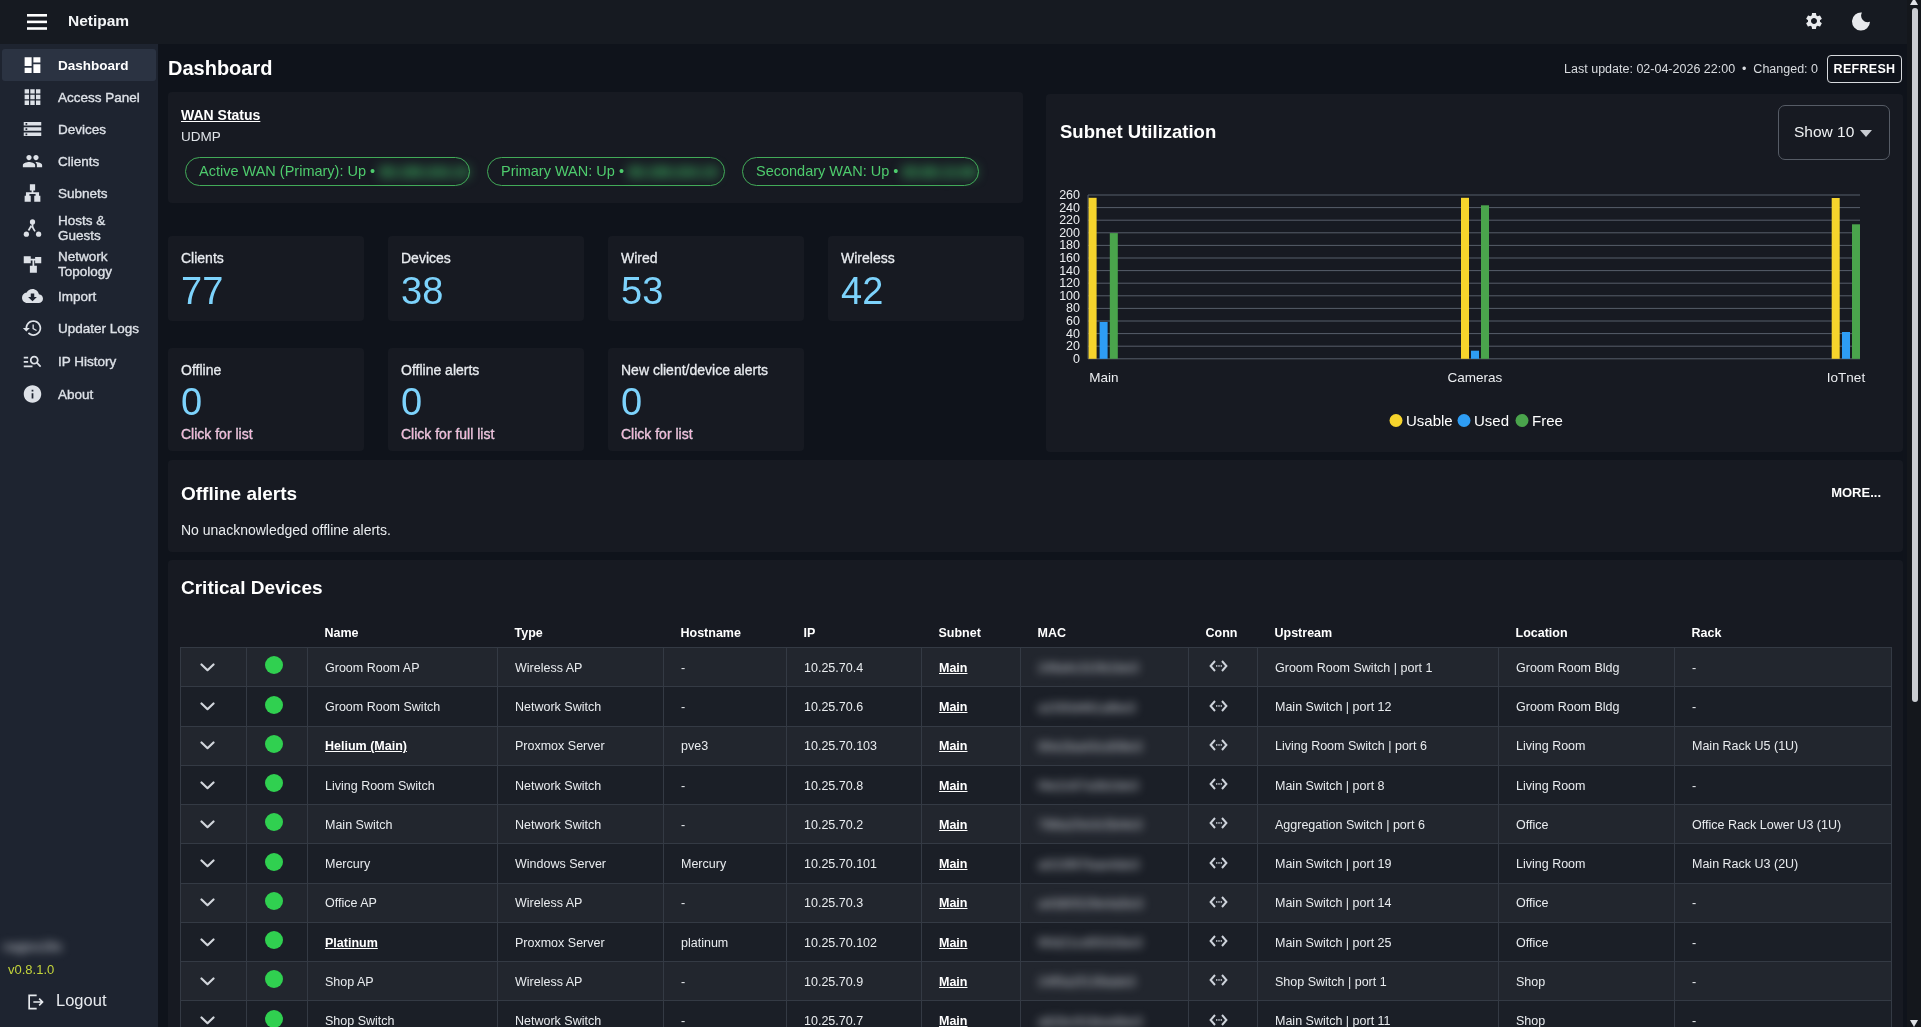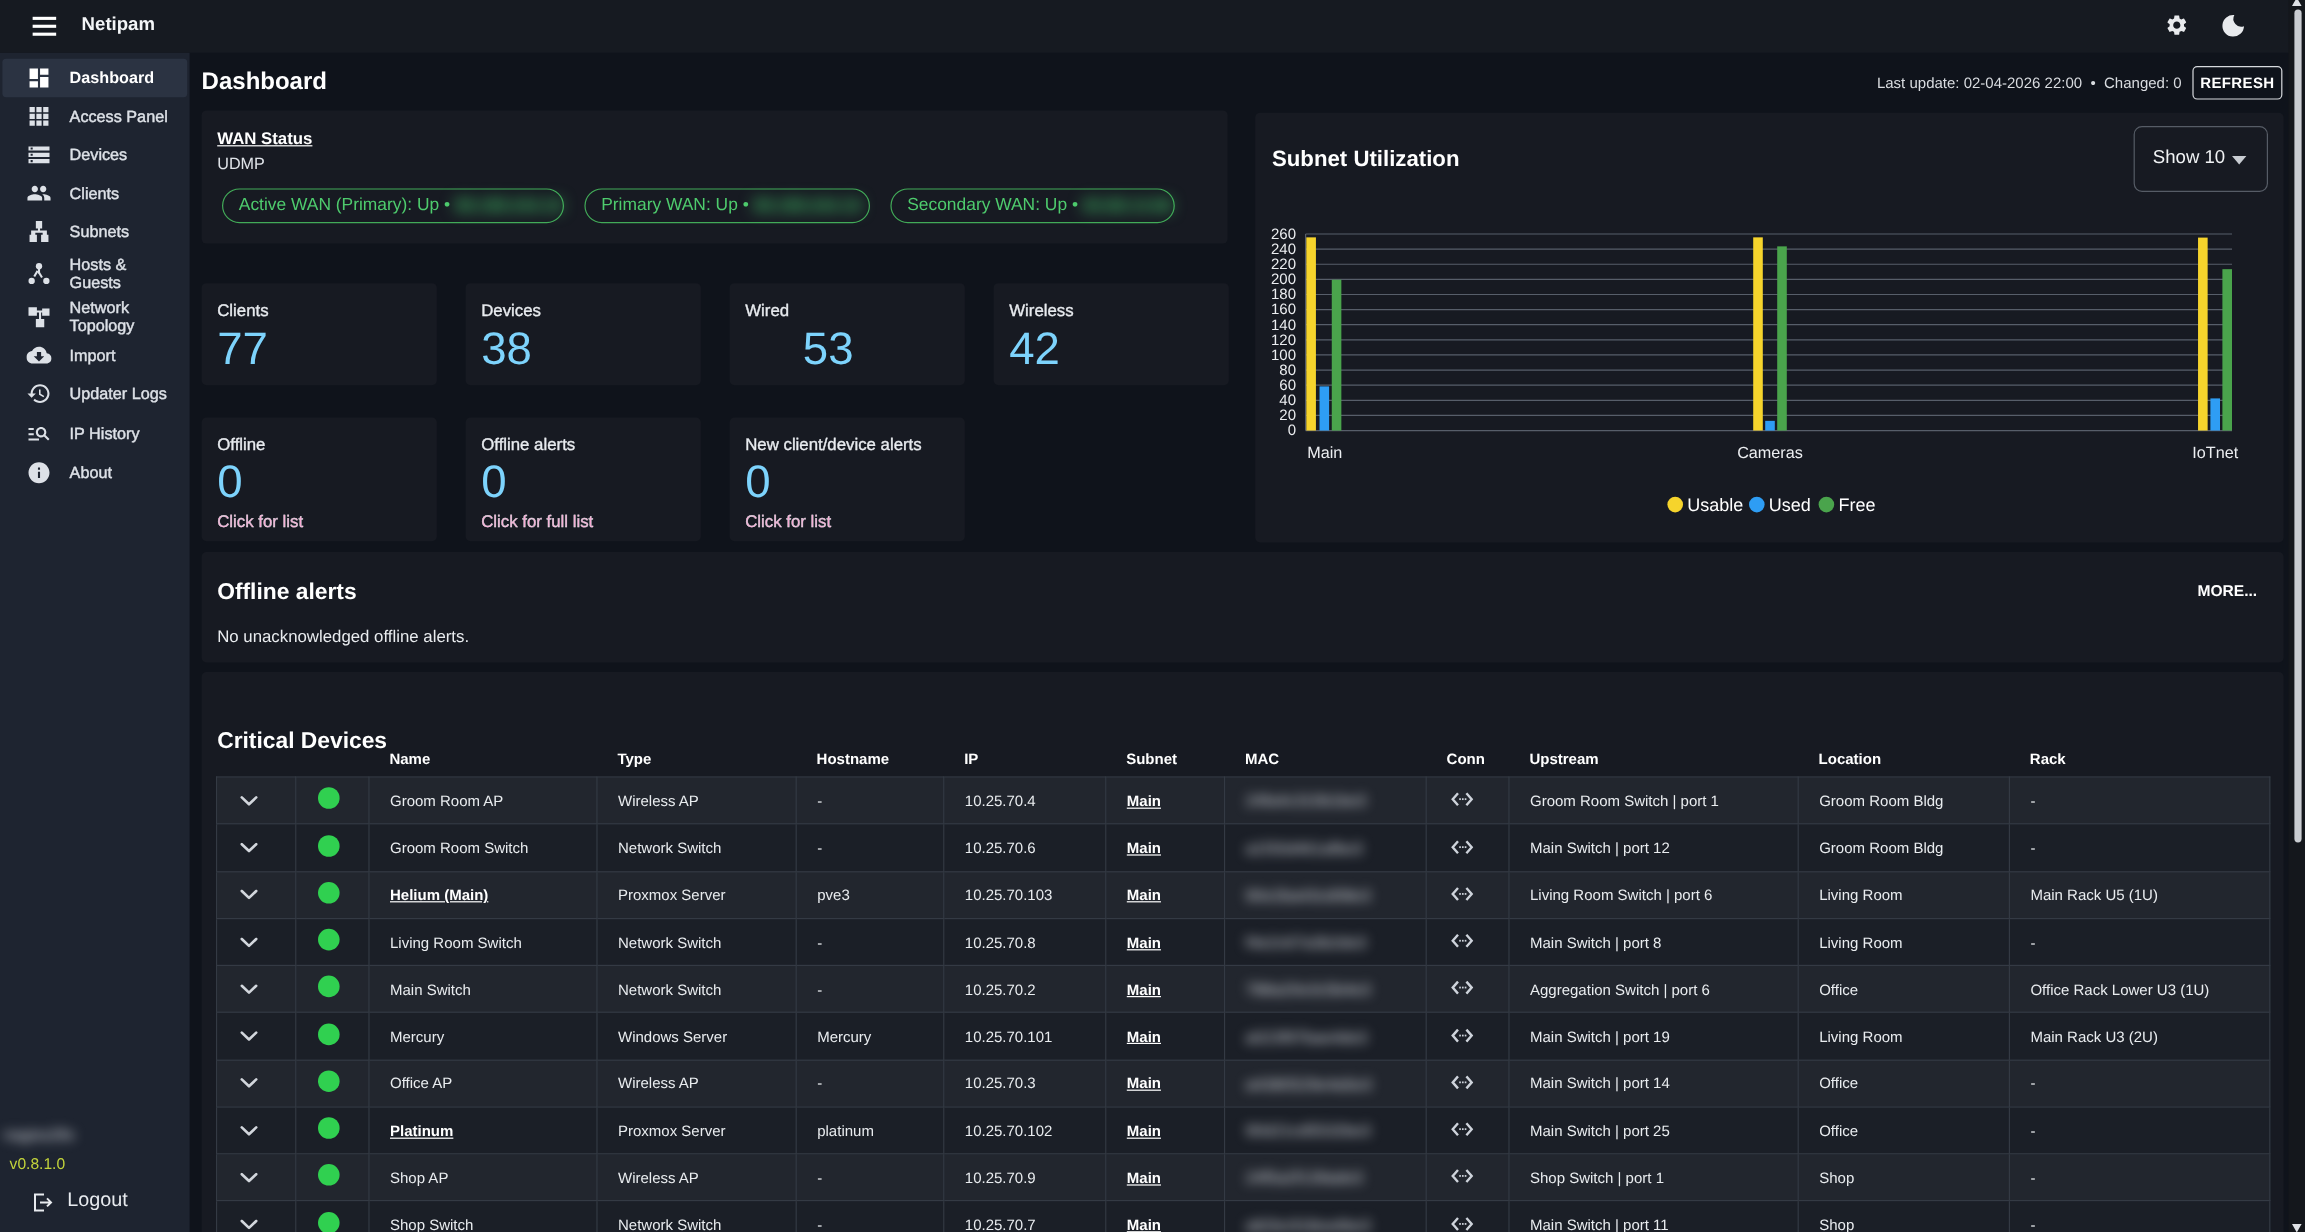--- a/index.html
+++ b/index.html
@@ -217,21 +217,21 @@
 <div class="card" style="left:168px; top:236px; width:196px; height:85px;">
   <div class="statlbl">Clients</div>
     <div class="statnum" style="top:34px;">77</div>
 </div>
 <div class="card" style="left:388px; top:236px; width:196px; height:85px;">
   <div class="statlbl">Devices</div>
     <div class="statnum" style="top:34px;">38</div>
 </div>
 <div class="card" style="left:608px; top:236px; width:196px; height:85px;">
   <div class="statlbl">Wired</div>
-    <div class="statnum" style="top:34px;margin-left:48px;">53</div>
+    <div class="statnum" style="top:34px;">53</div>
 </div>
 <div class="card" style="left:828px; top:236px; width:196px; height:85px;">
   <div class="statlbl">Wireless</div>
     <div class="statnum" style="top:34px;">42</div>
 </div>
 
 <div class="card" style="left:168px; top:348px; width:196px; height:103px;">
   <div class="statlbl">Offline</div>
     <div class="statnum" style="top:33px;">0</div>
   <div class="statsub" style="top:78px;">Click for list</div>
@@ -247,21 +247,21 @@
   <div class="statsub" style="top:78px;">Click for list</div>
 </div>
 
 <div class="card" style="left:168px; top:460px; width:1735px; height:92px;">
   <div class="abs" style="left:13px; top:23px; font-size:19px; font-weight:700; color:#fff;">Offline alerts</div>
   <div class="abs" style="left:13px; top:62px; font-size:14px; color:#e9ecef;">No unacknowledged offline alerts.</div>
   <div class="abs" style="right:22px; top:25px; font-size:13px; font-weight:700; color:#fff;">MORE...</div>
 </div>
 
 <div class="card" style="left:168px; top:560px; width:1735px; height:600px;">
-  <div class="abs" style="left:13px; top:17px; font-size:19px; font-weight:700; color:#fff;margin-top:30px;">Critical Devices</div>
+  <div class="abs" style="left:13px; top:17px; font-size:19px; font-weight:700; color:#fff;">Critical Devices</div>
   <table id="crit">
     <colgroup>
       <col style="width:66px">
         <col style="width:61px">
         <col style="width:190px">
         <col style="width:166px">
       <col style="width:123px">
         <col style="width:135px">
         <col style="width:99px">
         <col style="width:168px">

